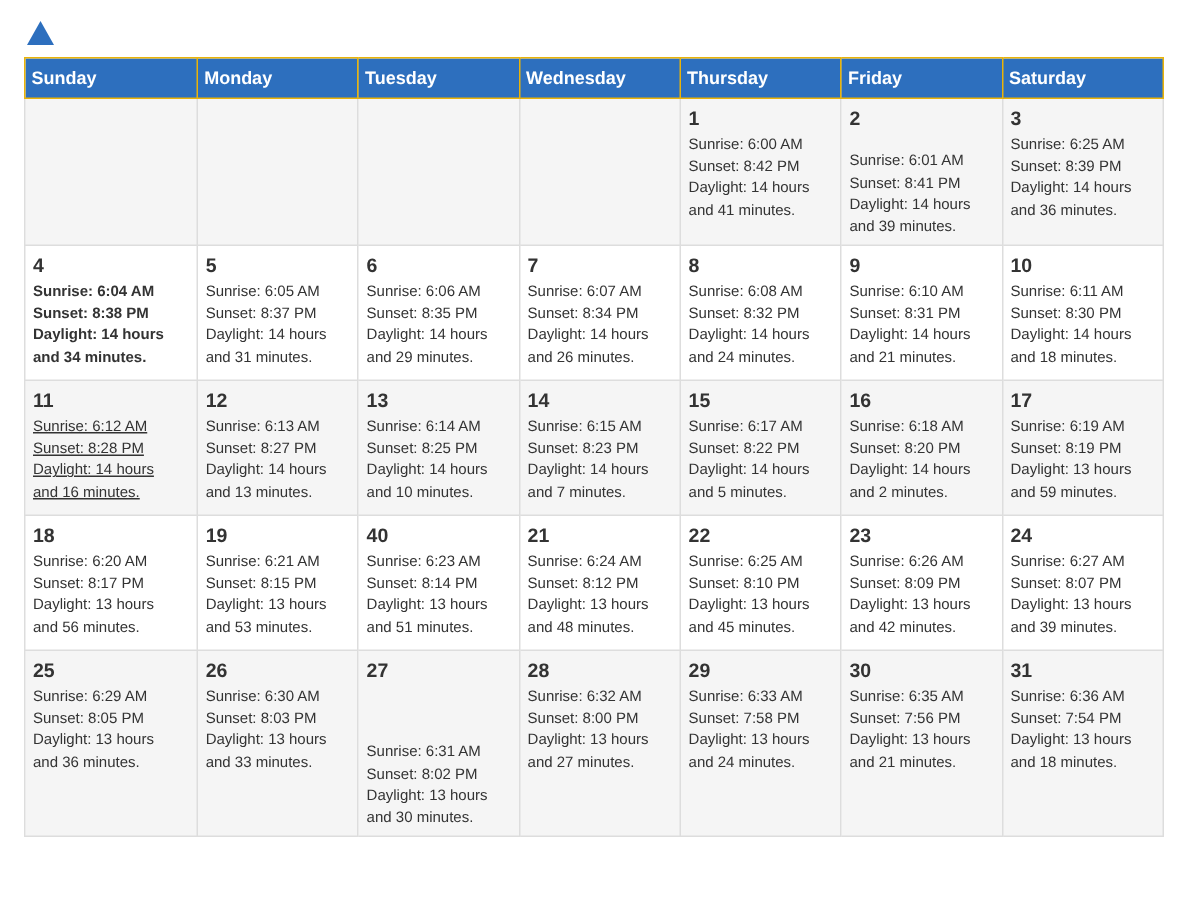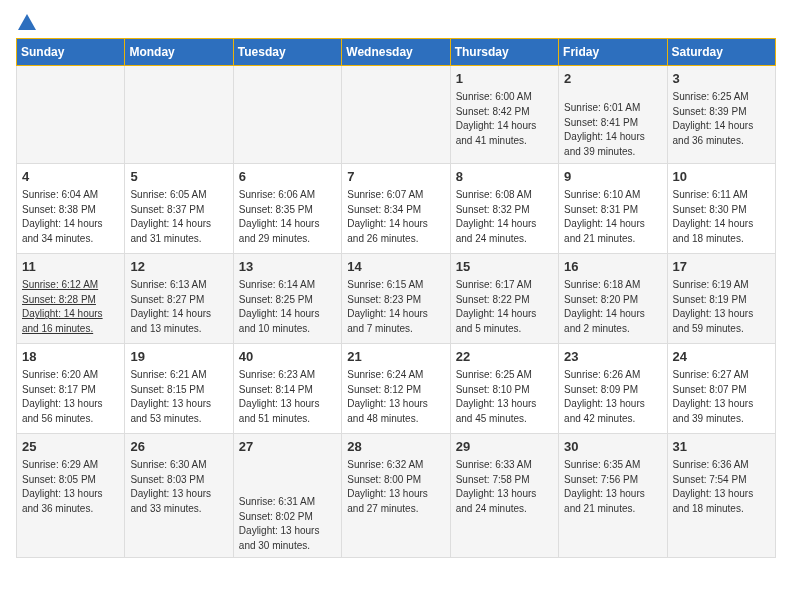--- a/index.html
+++ b/index.html
@@ -159,21 +159,21 @@
           <span class="day-num">3</span>
           <div class="day-info" style="white-space: pre-line;">Sunrise: 6:25 AM
 Sunset: 8:39 PM
 Daylight: 14 hours
 and 36 minutes.</div>
         </td>
       </tr>
       <tr>
         <td>
           <span class="day-num">4</span>
-          <div class="day-info" style="white-space: pre-line;">Sunrise: 6:04 AM
+          <div class="day-info" style="white-space: pre-line; font-weight: bold;">Sunrise: 6:04 AM
 Sunset: 8:38 PM
 Daylight: 14 hours
 and 34 minutes.</div>
         </td>
         <td>
           <span class="day-num">5</span>
           <div class="day-info" style="white-space: pre-line;">Sunrise: 6:05 AM
 Sunset: 8:37 PM
 Daylight: 14 hours
 and 31 minutes.</div>

